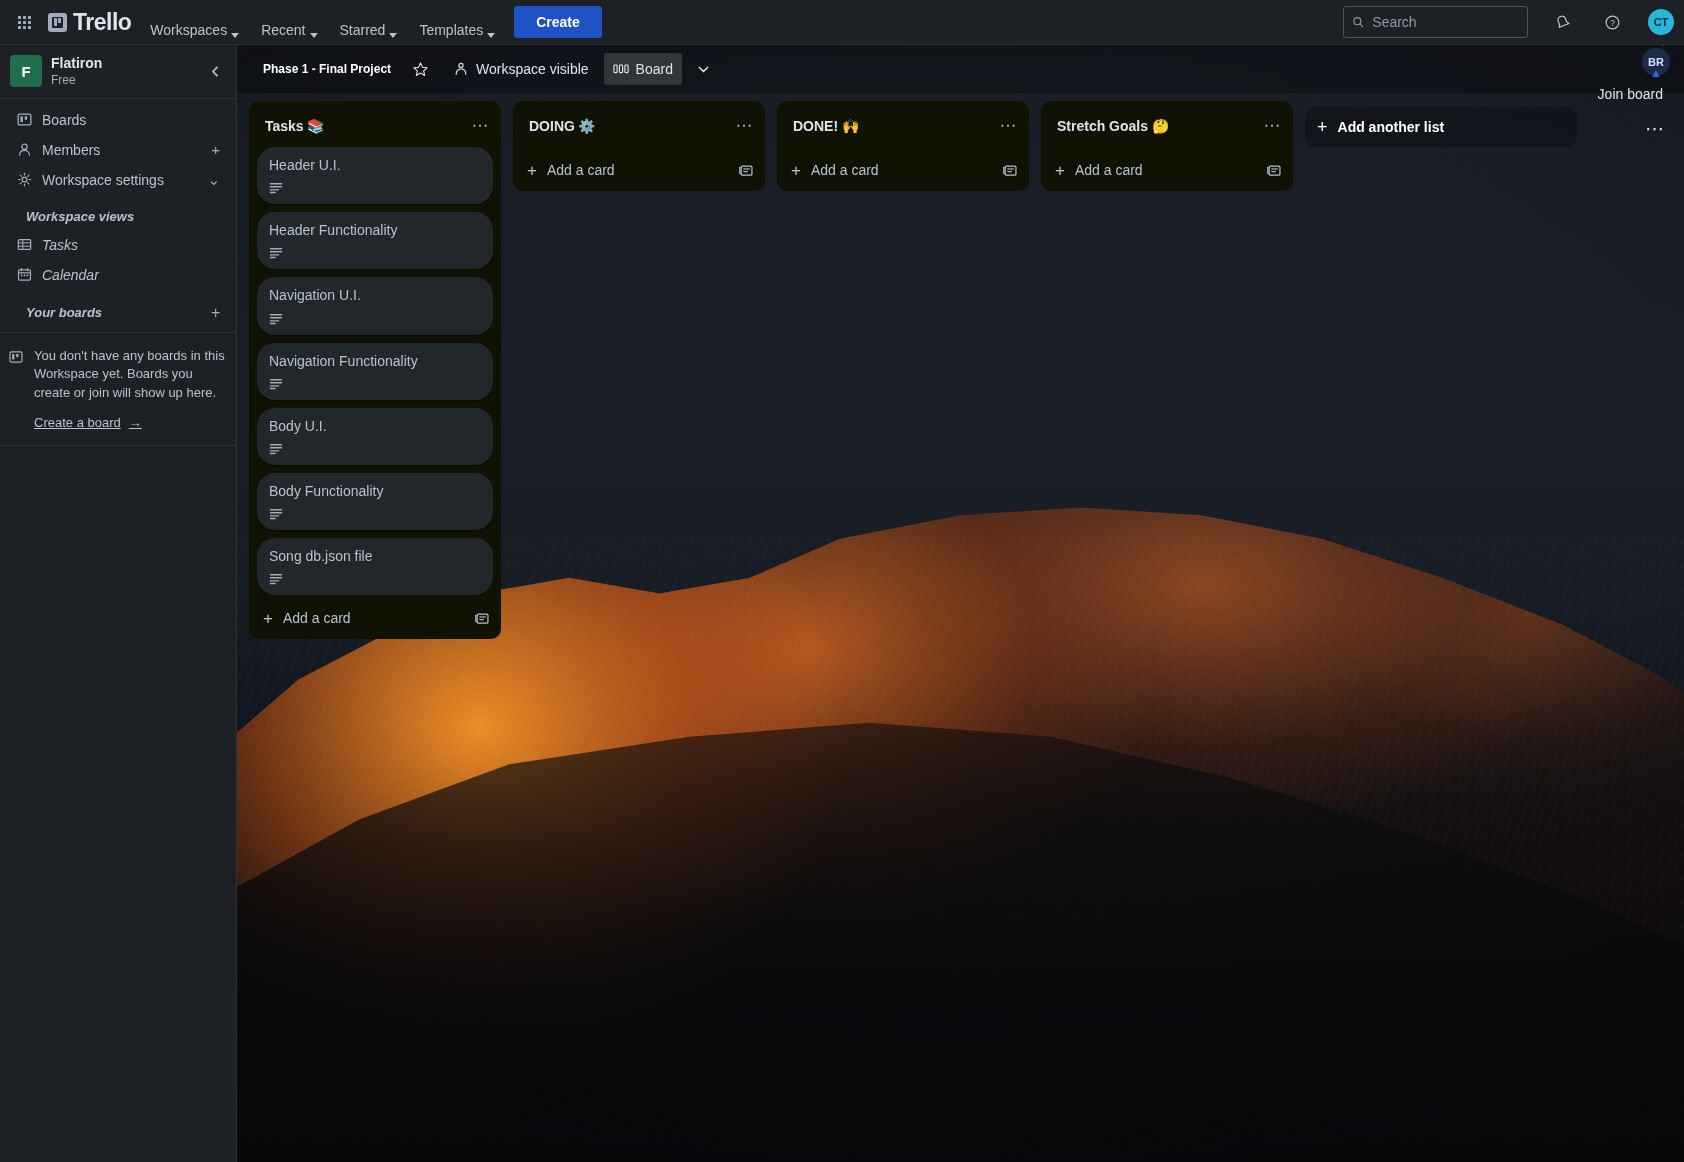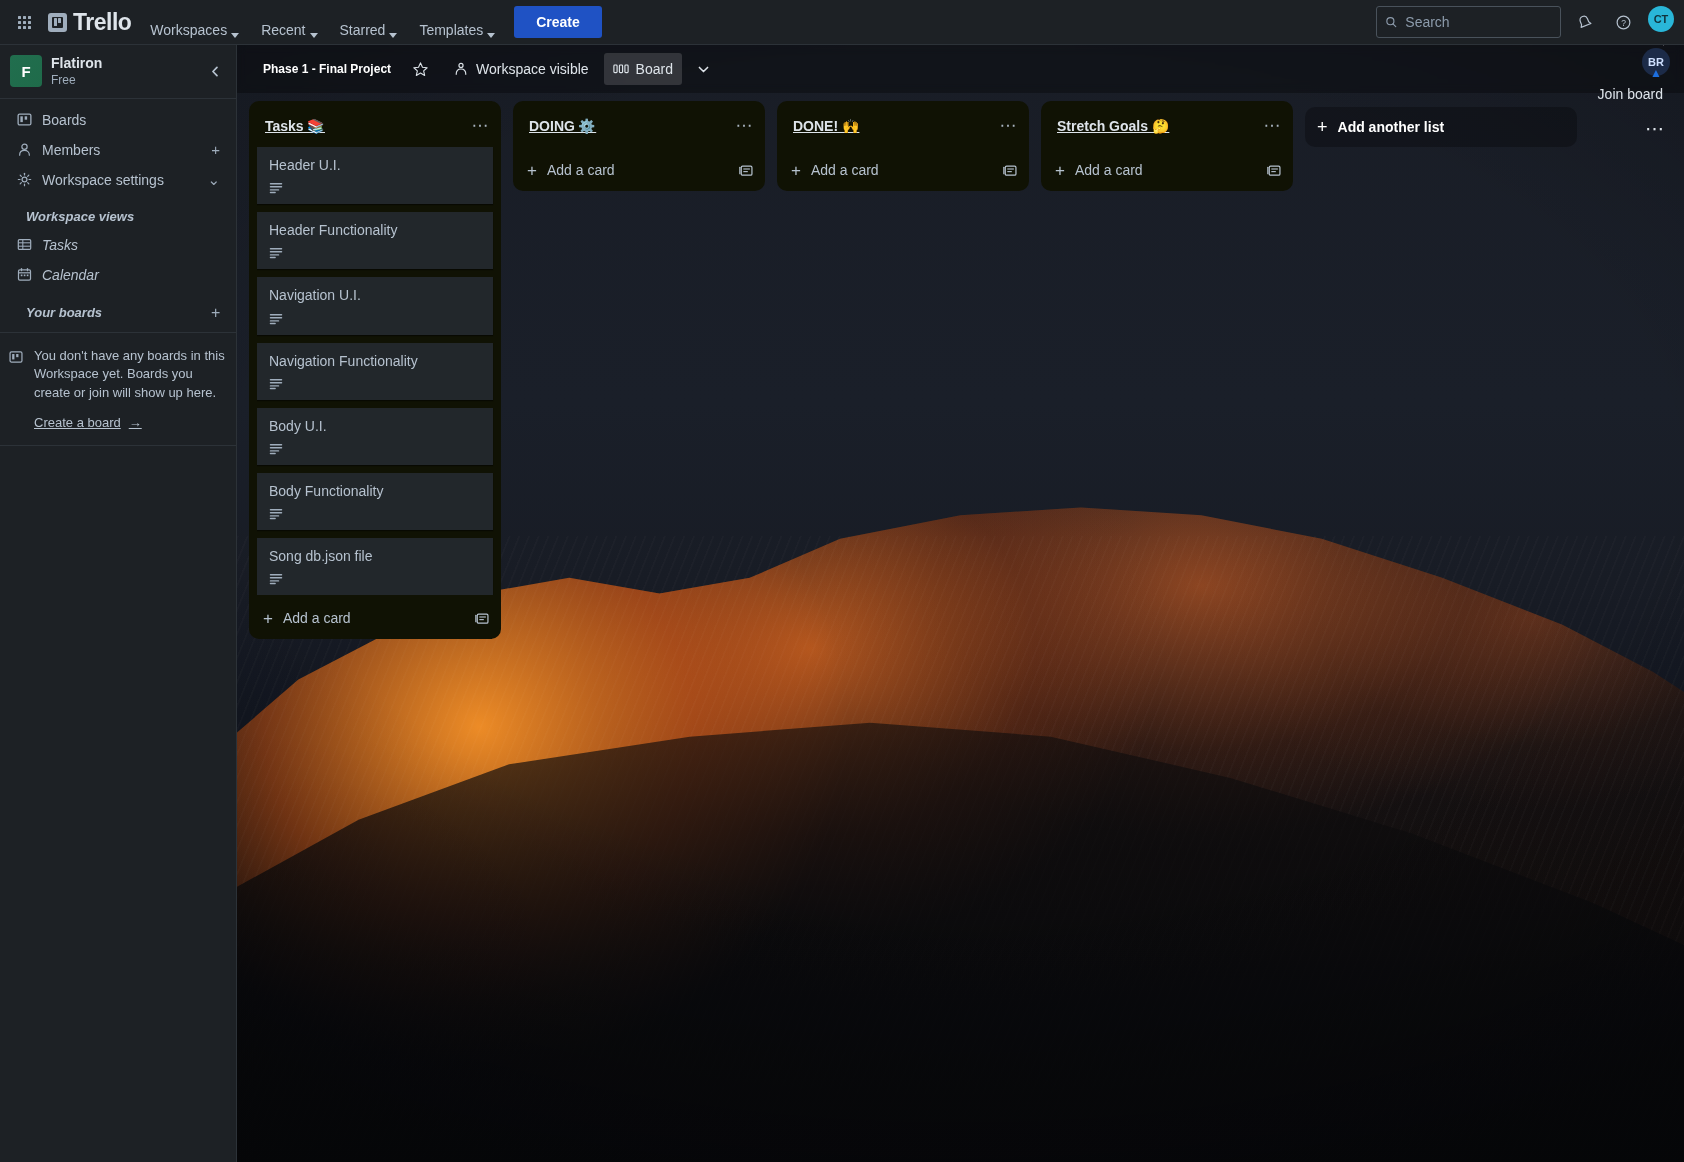--- a/index.html
+++ b/index.html
@@ -52,21 +52,21 @@
     color: #b6c2cf; font-size: 14px;
   }
   .chev { width: 0; height: 0; border-left: 4.5px solid transparent; border-right: 4.5px solid transparent;
           border-top: 5px solid #b6c2cf; margin-top: 2px; }
   .create-btn {
     background: #1f52c4; color: #fff; font-size: 14px; font-weight: bold;
     height: 32px; padding: 0 22px; border-radius: 3px; border: none;
     display: flex; align-items: center; margin-left: 8px; cursor: pointer;
   }
 
-  .nav-right { margin-left: auto; display: flex; gap: 3px; }
+  .nav-right { margin-left: auto; display: flex; align-items: center; gap: 14px; }
   .search-box {
     display: flex; align-items: center; gap: 8px;
     width: 185px; height: 32px;
     border: 1px solid #49525b; border-radius: 3px;
     padding: 0 8px; background: transparent;
   }
   .search-box input {
     background: transparent; border: none; outline: none;
     color: #b6c2cf; font-size: 14px; width: 100%;
     font-family: "Liberation Sans", sans-serif;
@@ -226,27 +226,27 @@
     background: #101204;
     border-radius: 10px;
     padding: 8px 4px 8px 8px;
     max-height: 100%;
     display: flex; flex-direction: column;
   }
   .list-header {
     display: flex; align-items: center;
     padding: 4px 4px 4px 4px; min-height: 32px;
   }
-  .list-title { color: #dee4ea; font-size: 14px; font-weight: bold; flex: 1; padding: 2px 4px; border-radius: 3px; cursor: pointer; text-decoration: underline;}
+  .list-title { color: #dee4ea; font-size: 14px; font-weight: bold; flex: 1; padding: 2px 4px; border-radius: 3px; cursor: pointer;}
   .list-menu { color: #a9b4c0; font-size: 17px; line-height: 10px; width: 26px; height: 26px;
                display:flex; align-items:center; justify-content:center; border-radius: 3px; cursor: pointer; }
   .cards { display: flex; flex-direction: column; gap: 8px; padding: 4px 4px 0 0; overflow-y: auto; }
   .card {
     background: #22272b;
-    border-radius: 0;
+    border-radius: 18px;
     box-shadow: 0 1px 1px rgba(0,0,0,0.45);
     padding: 9px 12px 10px 12px;
     cursor: pointer;
   }
   .card-title { color: #b6c2cf; font-size: 14px; line-height: 1.3; }
   .card-badges { margin-top: 8px; display: flex; align-items: center; gap: 6px; }
   .desc-icon { display: block; }
   .list-footer {
     display: flex; align-items: center;
     margin-top: 8px; padding: 6px 6px 4px 6px;

